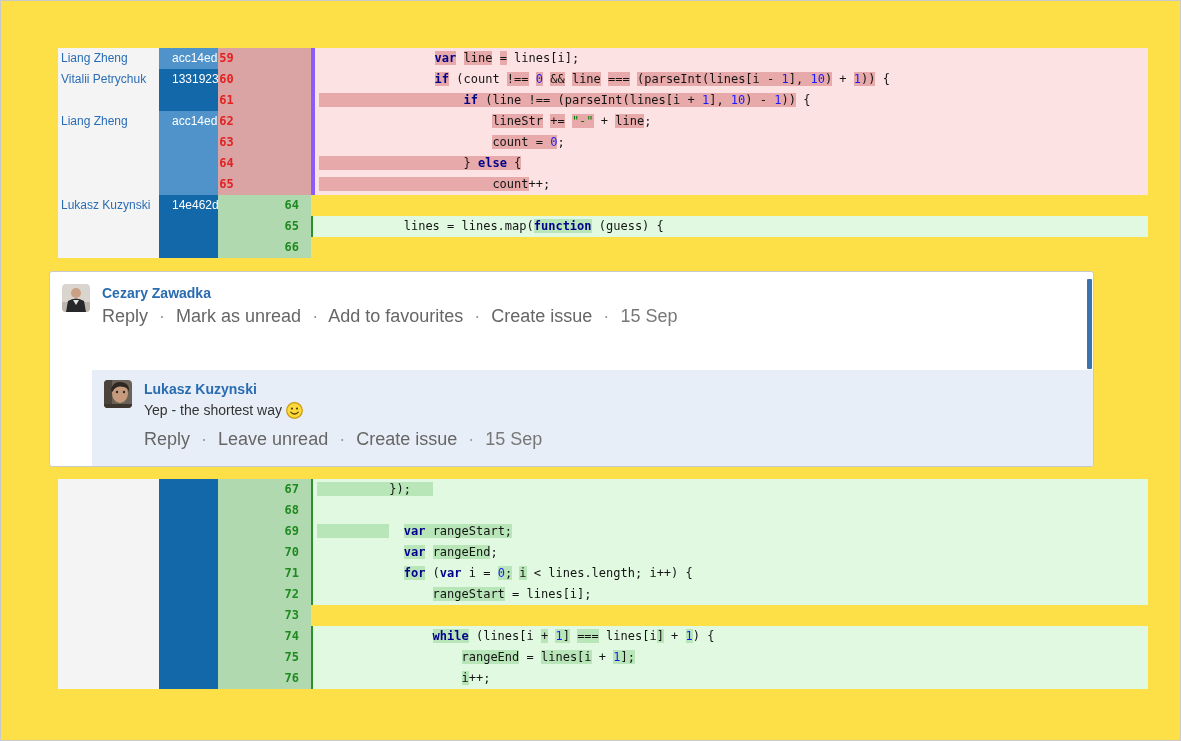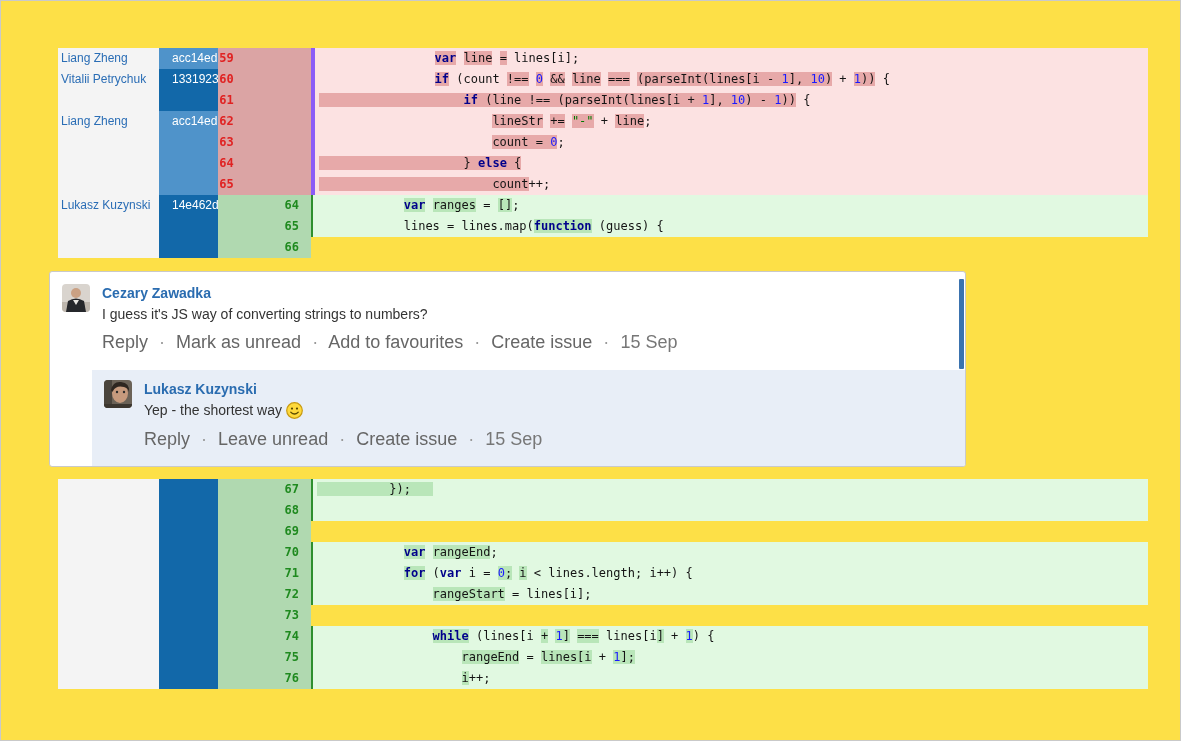--- a/index.html
+++ b/index.html
@@ -23,21 +23,21 @@
   .c-code{flex:1;box-sizing:border-box;padding-left:4px;font:12px/21px "DejaVu Sans Mono",monospace;color:#141414;white-space:pre;overflow:hidden;}
   .del .c-code{background:#fce2e2;border-left:4px solid #8b5cf6;}
   .add .c-code{background:#e1f9e1;border-left:2px solid #2e8f2e;}
   .del .hl{background:#e7a9a9;}
   .add .hl{background:#b9e6b9;}
   .kw{color:#00008b;font-weight:bold;}
   .num{color:#1a1aff;}
   .str{color:#007a00;}
 
   
-  .comment-box{position:absolute;left:48px;top:270px;width:917px;height:196px;border:1px solid #c9c9c9;border-radius:3px;background:#fff;box-sizing:border-box;overflow:hidden;}
+  .comment-box{position:absolute;left:48px;top:270px;width:1045px;height:196px;border:1px solid #c9c9c9;border-radius:3px;background:#fff;box-sizing:border-box;overflow:hidden;}
   .comment{display:flex;gap:12px;padding:12px 14px 8px 12px;}
   .avatar{width:28px;height:28px;border-radius:4px;overflow:hidden;flex:0 0 28px;}
   .c-main{flex:1;min-width:0;}
   .c-name{font-size:14px;font-weight:bold;color:#2a6cb0;margin:1px 0 5px 0;}
   .c-body{font-size:14px;color:#333;margin:0 0 10px 0;}
   .c-actions{font-size:18px;color:#666;}
   .c-actions .action-link{color:#666;cursor:pointer;}
   .c-actions .dot{color:#999;margin:0 6px;}
   .c-date{color:#777;}
   .unread-bar{position:absolute;top:7px;right:1px;width:5px;height:90px;background:#3b73af;border-radius:1px;}
@@ -114,21 +114,20 @@
         </div>
         <div class="c-code"><span class="hl">                        count</span><span>++;</span></div>
       </div>
       <div class="drow add">
         <div class="c-author">Lukasz Kuzynski</div>
         <div class="c-commit dark">14e462d</div>
         <div class="c-gutter">
           <span class="oldn"></span>
           <span class="newn">64</span>
         </div>
-        <div class="c-code"><span>            </span><span class="kw hl">var</span><span> </span><span class="hl">ranges</span><span> = </span><span class="hl">[]</span><span>;</span></div>
       </div>
       <div class="drow add">
         <div class="c-author"></div>
         <div class="c-commit dark"></div>
         <div class="c-gutter">
           <span class="oldn"></span>
           <span class="newn">65</span>
         </div>
         <div class="c-code"><span>            </span><span>lines = lines.map(</span><span class="kw hl">function</span><span> (guess) {</span></div>
       </div>
@@ -148,21 +147,20 @@
         <svg width="28" height="28" viewBox="0 0 28 28">
             <rect width="28" height="28" fill="#d9d4ce"></rect>
             <rect y="18" width="28" height="10" fill="#bdb6ad"></rect>
             <circle cx="14" cy="9" r="5" fill="#caa184"></circle>
             <path d="M4 28 L6 17 Q14 12 22 17 L24 28 Z" fill="#25272b"></path>
             <path d="M11 16 h6 l-3 5 z" fill="#e8e6e2"></path>
           </svg>
       </div>
       <div class="c-main">
         <div class="c-name">Cezary Zawadka</div>
-        <div class="c-body">I guess it's JS way of converting strings to numbers?</div>
         <div class="c-actions">
           <span class="action-link">Reply</span>
           <span class="dot">·</span>
           <span class="action-link">Mark as unread</span>
           <span class="dot">·</span>
           <span class="action-link">Add to favourites</span>
           <span class="dot">·</span>
           <span class="action-link">Create issue</span>
           <span class="dot">·</span>
           <span class="c-date">15 Sep</span>
@@ -225,20 +223,21 @@
         </div>
         <div class="c-code"><span></span></div>
       </div>
       <div class="drow add">
         <div class="c-author"></div>
         <div class="c-commit dark"></div>
         <div class="c-gutter">
           <span class="oldn"></span>
           <span class="newn">69</span>
         </div>
+        <div class="c-code"><span class="hl">          </span><span>  </span><span class="kw hl">var</span><span class="hl"> </span><span class="hl">rangeStart;</span></div>
       </div>
       <div class="drow add">
         <div class="c-author"></div>
         <div class="c-commit dark"></div>
         <div class="c-gutter">
           <span class="oldn"></span>
           <span class="newn">70</span>
         </div>
         <div class="c-code"><span>            </span><span class="kw hl">var</span><span> </span><span class="hl">rangeEnd</span><span>;</span></div>
       </div>

